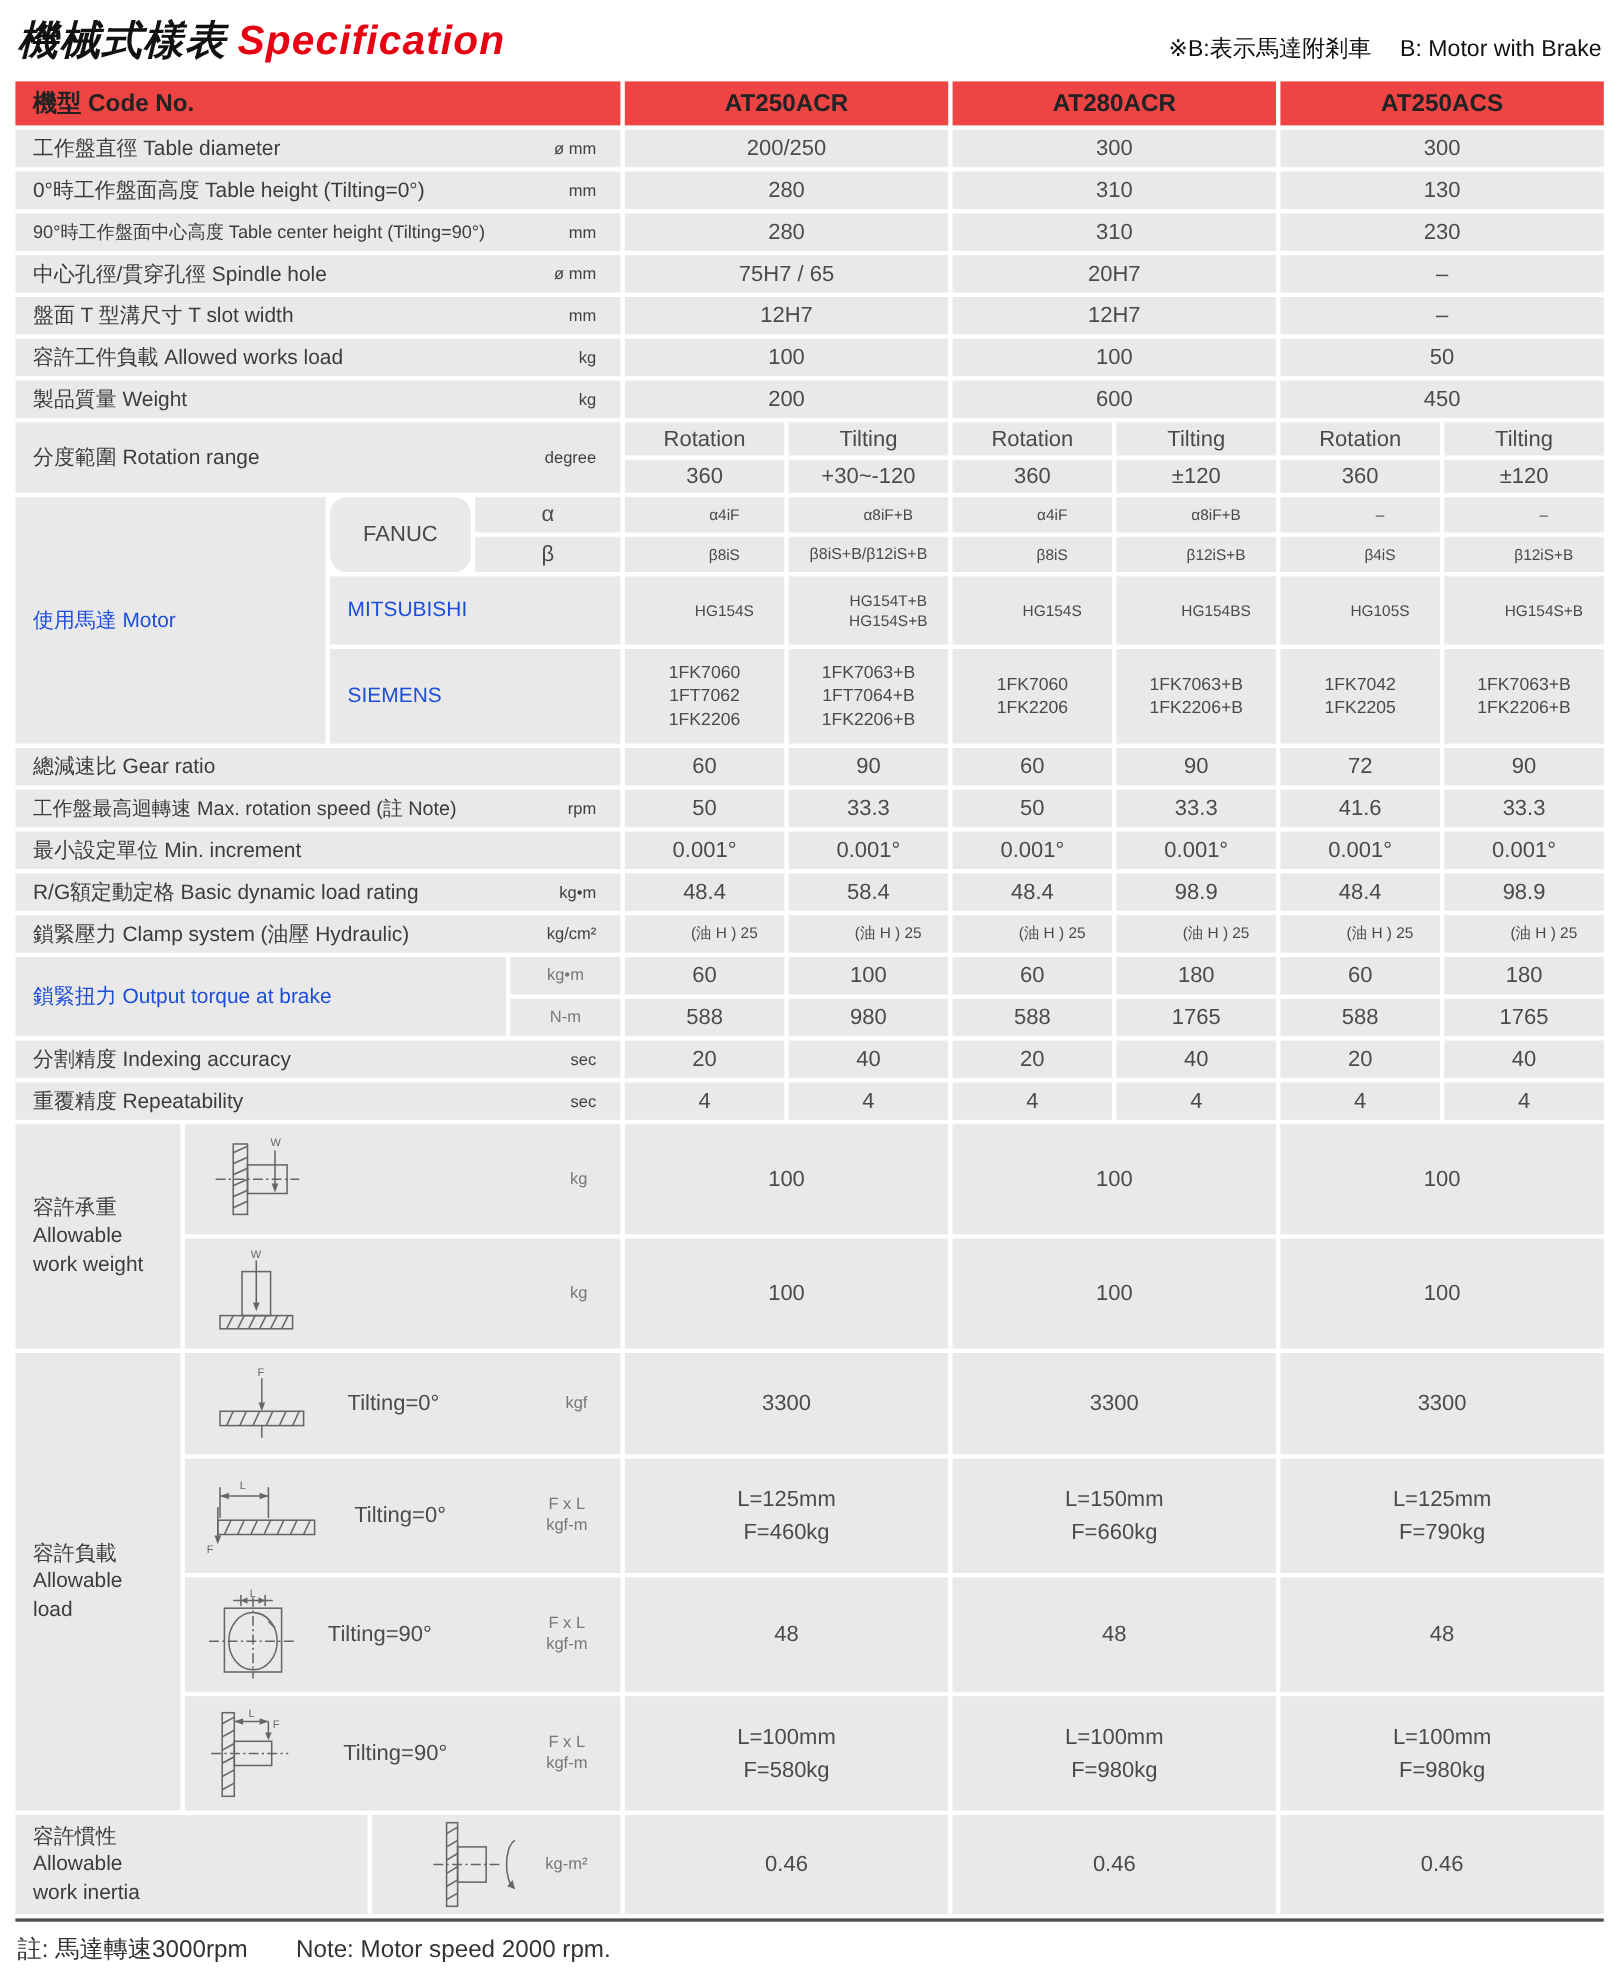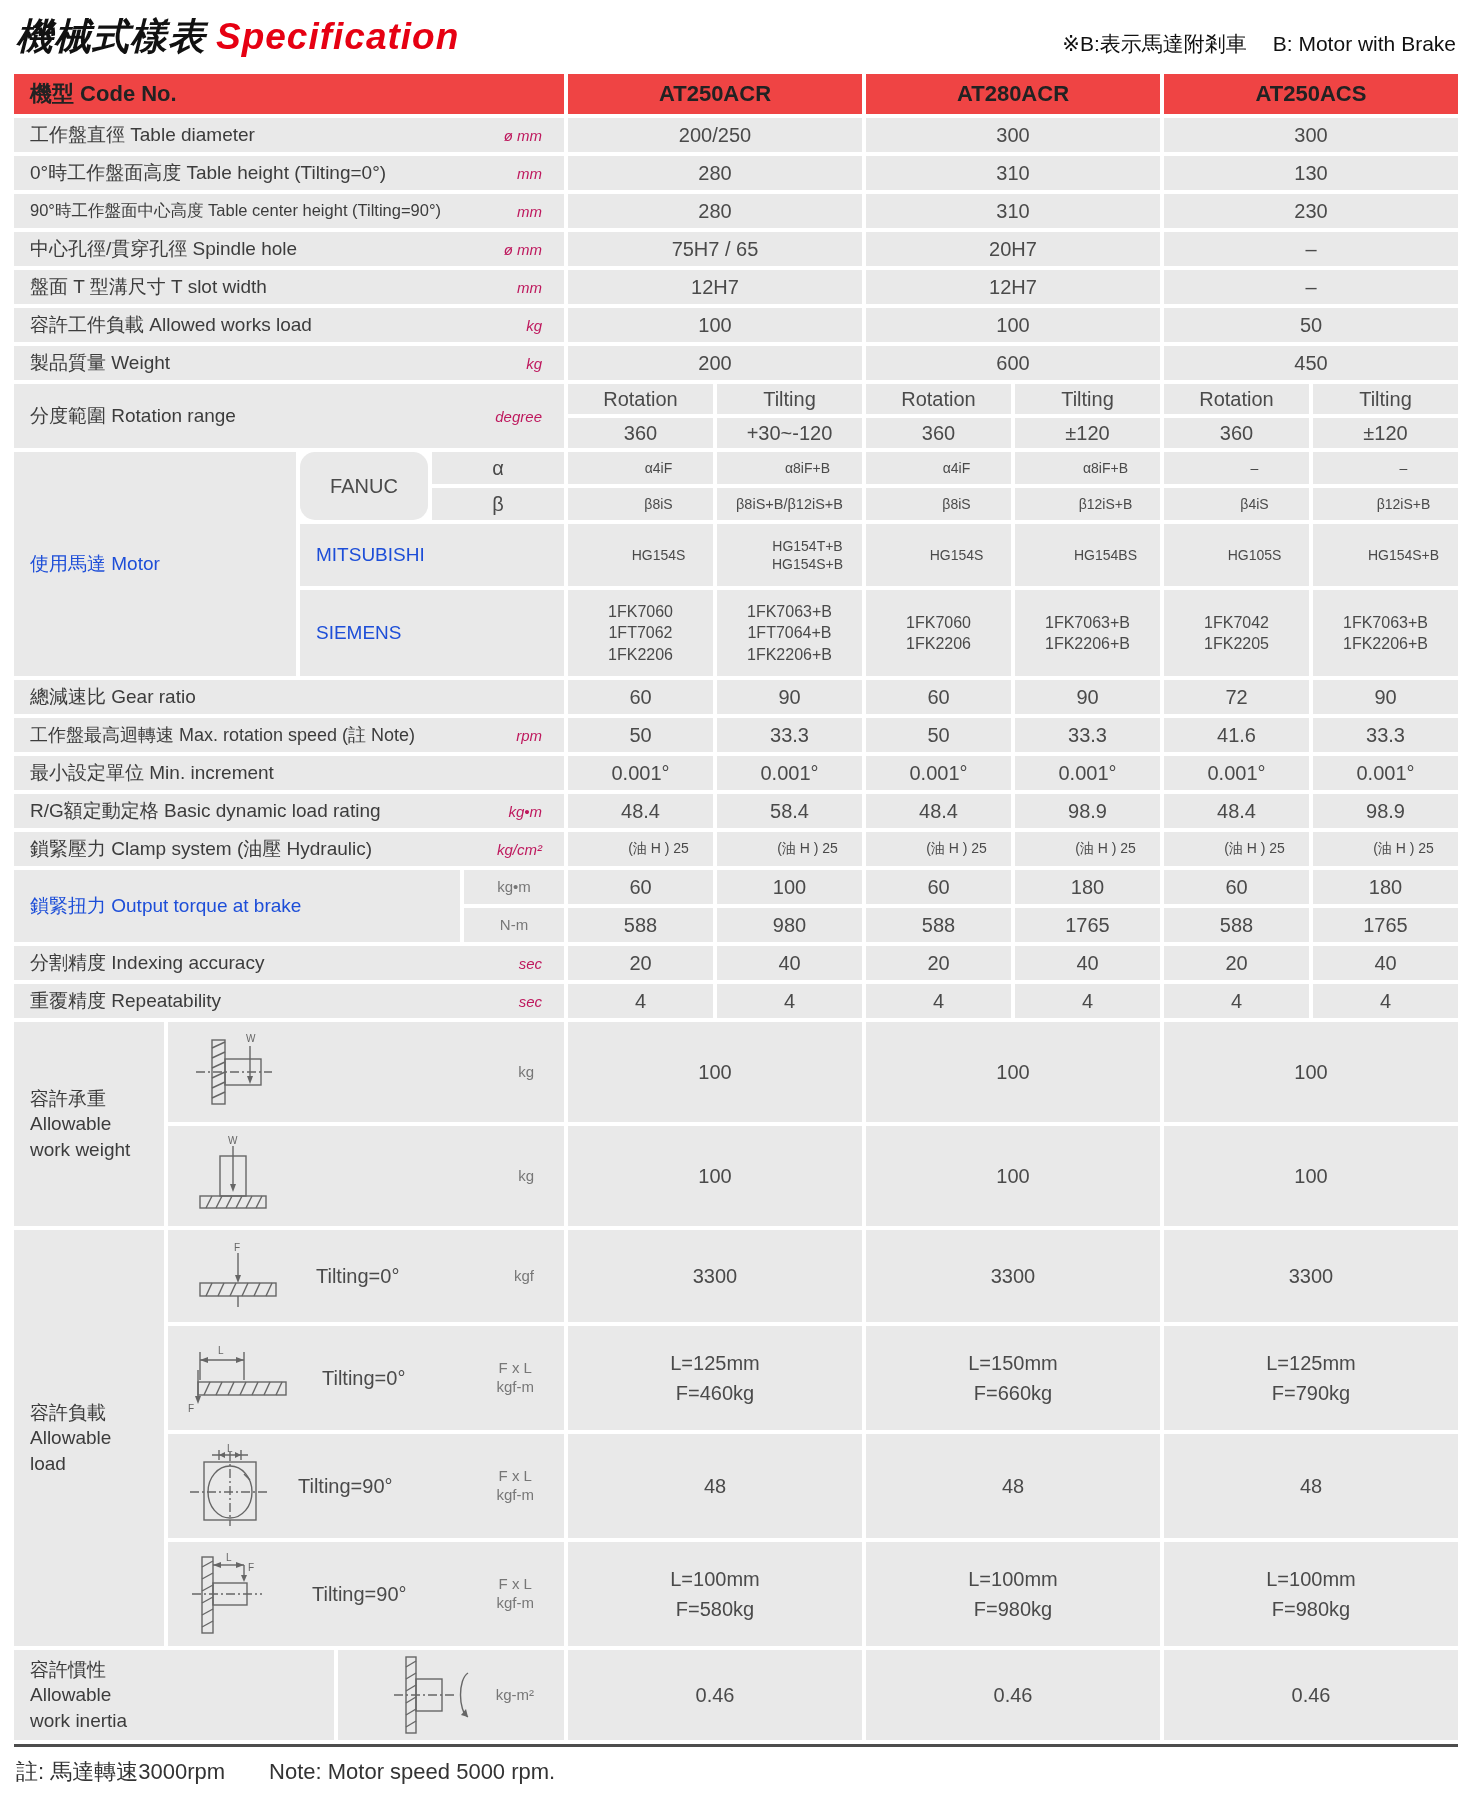--- a/index.html
+++ b/index.html
@@ -17,21 +17,21 @@
   .tbl{width:1444px;margin-left:14px;}
   .row{display:flex;margin-bottom:4px;}
   .stack{display:flex;flex-direction:column;}
   .srow{display:flex;margin-bottom:4px;}
   .srow:last-child{margin-bottom:0;}
   .c{background:#e9e9e9;display:flex;align-items:center;justify-content:center;
      box-sizing:border-box;margin-right:4px;font-size:20px;color:#4a4a4a;}
   .row>.c:last-child,.srow>.c:last-child{margin-right:0;}
   .hd{background:#ef4444;color:#222;font-weight:bold;font-size:22px;}
   .lbl{width:550px;justify-content:space-between;padding:0 22px 0 16px;font-size:19px;color:#3c3c3c;}
-  .lbl .u{font-size:15px;color:#be185d;margin-left:10px;flex:none;white-space:pre-line;text-align:center;font-style:italic;}
+  .lbl .u{font-size:15px;color:#404040;margin-left:10px;flex:none;white-space:pre-line;text-align:center;}
   .tight{font-size:16.5px;}
   .w145{width:145px;}.w294{width:294px;}
   .w282{width:282px;}.w264{width:264px;}.w128{width:128px;border-radius:15px;}.w132{width:132px;}
   .w446{width:446px;}.w100{width:100px;}
   .w150{width:150px;}.w396{width:396px;}.w320{width:320px;}.w226{width:226px;}
   .rh40{height:40px;}.rh34{height:34px;}.rh90{height:90px;}
   .sh30{height:30px;}.sh32{height:32px;}.sh34{height:34px;}
   .sh62{height:62px;}.sh86{height:86px;}
   .sh100{height:100px;}.sh92{height:92px;}.sh104{height:104px;}
   .ml{white-space:pre-line;text-align:center;line-height:1.32;}
@@ -535,14 +535,14 @@
     <div class="c w294">0.46</div>
     <div class="c w294">0.46</div>
     <div class="c w294">0.46</div>
   </div>
 
 </div>
 
 <div class="botrule"></div>
 
 <div class="footnote">
-  <span>註: 馬達轉速3000rpm</span><span class="en">Note: Motor speed 5000 rpm.</span>
+  <span>註: 馬達轉速3000rpm</span><span class="en">Note: Motor speed 2000 rpm.</span>
 </div>
 
 </body></html>

